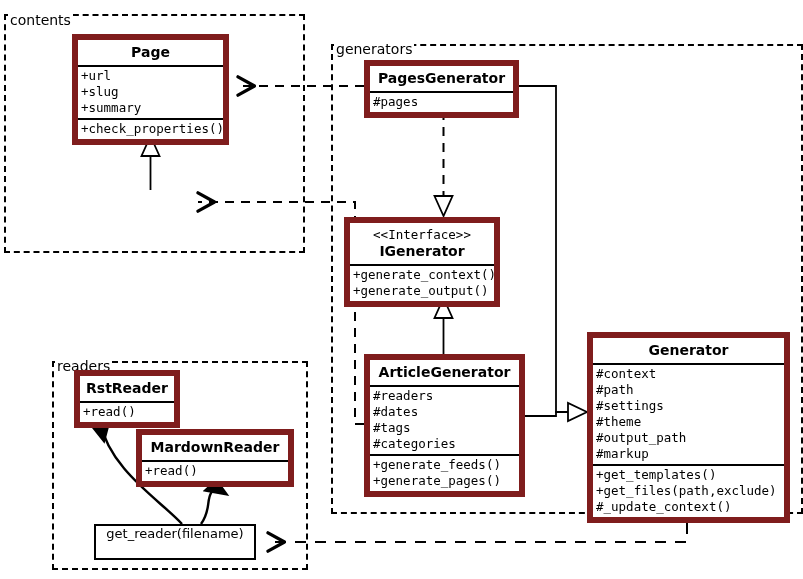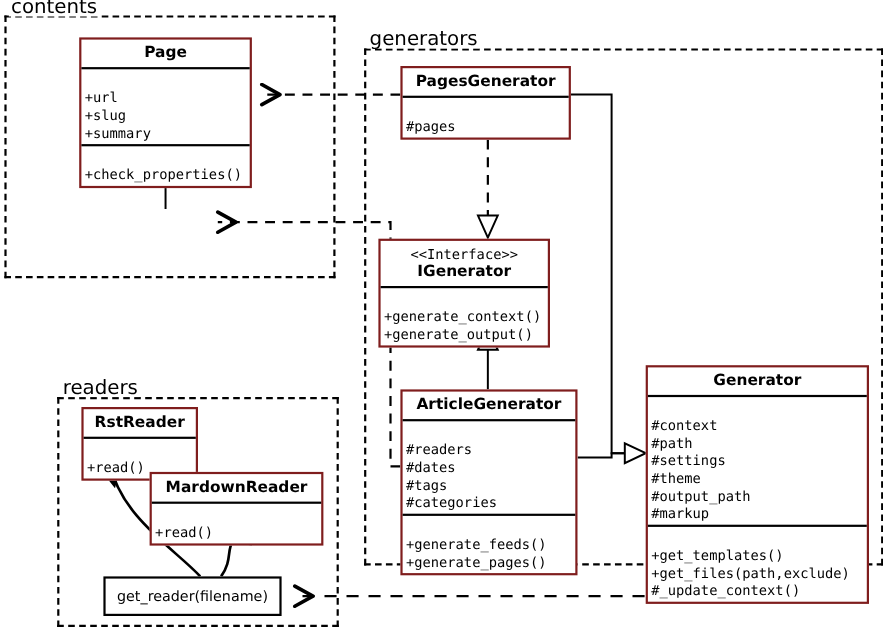--- a/index.html
+++ b/index.html
@@ -28,31 +28,31 @@
   
   .pkg {
     position: absolute;
     border: 2px dashed #000;
     border-style: dashed;
     box-sizing: border-box;
     background: transparent;
   }
   .pkg-label {
     position: absolute;
-    font-size: 18px;
-    color: #000;
-    background: #ffffff;
-    padding: 0 2px;
+    font-size: 14px;
+    color: #000;
+    background: #ffffff;
+    padding: 13px 2px;
     line-height: 16px;
     white-space: nowrap;
   }
   
   .cls {
     position: absolute;
-    border: 2px solid #7f1d1d;
+    border: 6px solid #7f1d1d;
     background: #ffffff;
     box-sizing: border-box;
   }
   .cls .name {
     font-weight: bold;
     font-size: 14px;
     text-align: center;
     padding: 4px 6px 5px 6px;
     line-height: 16px;
     color: #000;
@@ -63,37 +63,37 @@
     font-weight: normal;
     font-size: 12.5px;
     font-family: "DejaVu Sans Mono", monospace;
     line-height: 15px;
     padding-bottom: 1px;
   }
   .cls .sep {
     border-top: 2px solid #000;
   }
   .cls .compartment {
-    padding: 18px 0 2px 3px;
+    padding: 1px 0 2px 3px;
   }
   .cls .member {
     font-family: "DejaVu Sans Mono", monospace;
     font-size: 12.5px;
     line-height: 16px;
     color: #000;
     white-space: nowrap;
   }
   
   .plainbox {
     position: absolute;
     border: 2px solid #000;
     background: #ffffff;
     box-sizing: border-box;
     display: flex;
-    align-items: center;
+    align-items: flex-start;
     justify-content: center;
     font-family: "DejaVu Sans", sans-serif;
     font-size: 13px;
     color: #000;
   }
 </style>
 </head>
 <body>
 
 <div id="diagram">

